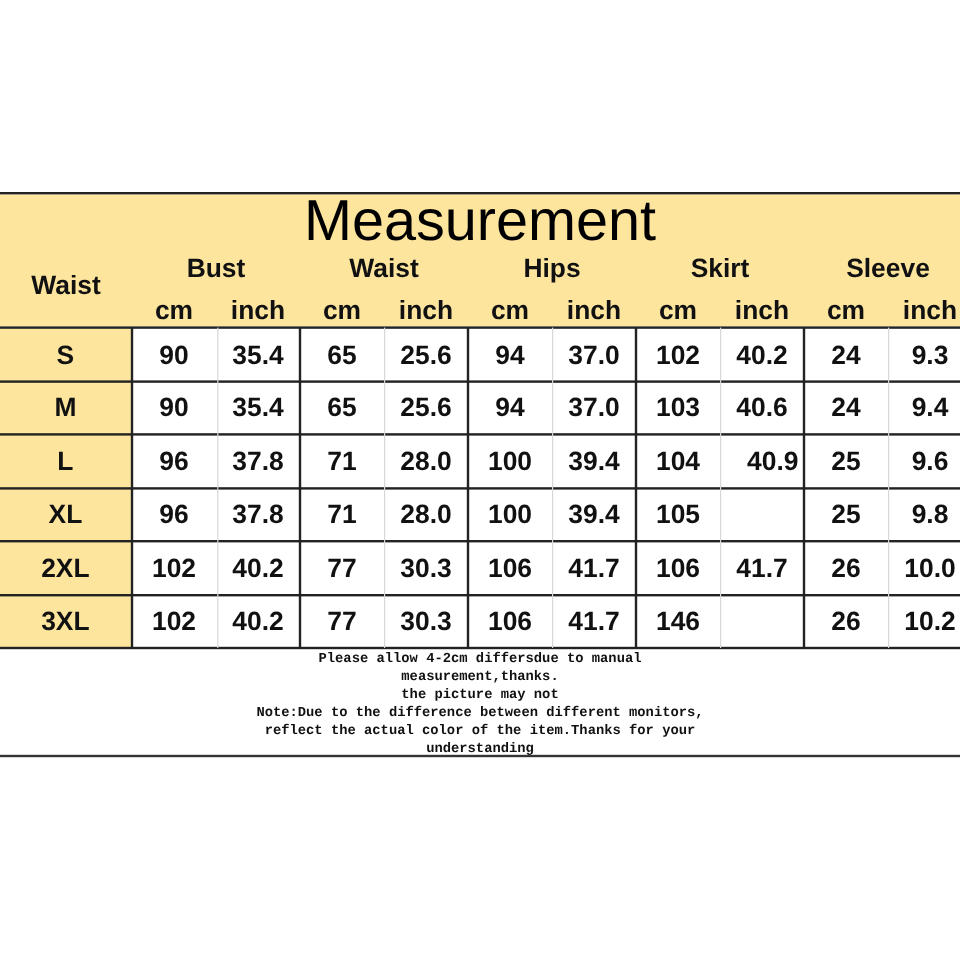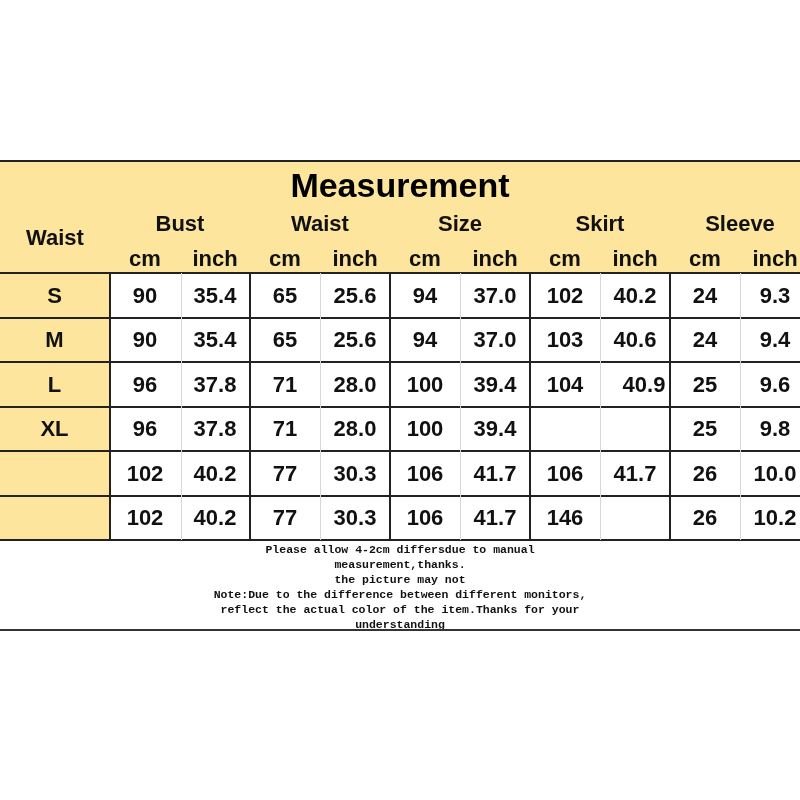--- a/index.html
+++ b/index.html
@@ -1,19 +1,19 @@
 <!DOCTYPE html>
 <html><head>
 <meta charset="utf-8">
 <style>
   html, body { margin:0; padding:0; }
   body { width:800px; height:800px; background:#ffffff; position:relative; overflow:hidden; font-family:"Liberation Sans", sans-serif; }
   .topline { position:absolute; left:0; top:160px; width:800px; height:2px; background:#222; }
   .header { position:absolute; left:0; top:162px; width:800px; height:110px; background:#fde59e; }
-  .title { position:absolute; left:0; top:162px; width:800px; text-align:center; font-weight:bold; font-size:34px; line-height:46px; color:#000; }
+  .title { position:absolute; left:0; top:162px; width:800px; text-align:center; font-weight:normal; font-size:48px; line-height:46px; color:#000; }
   .size-head { position:absolute; left:0; top:225px; width:110px; text-align:center; font-weight:bold; font-size:22px; color:#111; }
   .group-head { position:absolute; top:211px; width:140px; text-align:center; font-weight:bold; font-size:22px; color:#111; }
   .unit-head { position:absolute; top:246px; width:70px; text-align:center; font-weight:bold; font-size:22px; color:#111; }
   .hline { position:absolute; left:0; width:800px; height:2px; background:#222; }
   .vline { position:absolute; width:2px; background:#222; }
   .vline.thin { width:1px; background:#d8d8d8; }
   .size-col { position:absolute; left:0; width:109px; background:#fde59e; }
   .row { position:absolute; left:0; width:800px; height:44px; }
   .cell { position:absolute; top:0; height:44px; line-height:44px; text-align:center; font-weight:bold; font-size:22px; color:#111; }
   .note { position:absolute; left:150px; top:542px; width:500px; text-align:center; font-family:"Liberation Mono", monospace; font-weight:bold; font-size:11.5px; line-height:15px; color:#111; }
@@ -23,21 +23,21 @@
 <body>
 
 <div>
   <div class="header"></div>
   <div class="topline"></div>
   <div class="title">Measurement</div>
   <div class="size-head">Waist</div>
 
   <div class="group-head" style="left:110px">Bust</div>
   <div class="group-head" style="left:250px">Waist</div>
-  <div class="group-head" style="left:390px">Size</div>
+  <div class="group-head" style="left:390px">Hips</div>
   <div class="group-head" style="left:530px">Skirt</div>
   <div class="group-head" style="left:670px">Sleeve</div>
 
   <div class="unit-head" style="left:110px">cm</div>
   <div class="unit-head" style="left:180px">inch</div>
   <div class="unit-head" style="left:250px">cm</div>
   <div class="unit-head" style="left:320px">inch</div>
   <div class="unit-head" style="left:390px">cm</div>
   <div class="unit-head" style="left:460px">inch</div>
   <div class="unit-head" style="left:530px">cm</div>
@@ -87,36 +87,39 @@
     <div class="cell" style="left:740px;width:70px">9.6</div>
   </div>
   <div class="row" style="top:407px">
     <div class="cell" style="left:0;width:109px">XL</div>
     <div class="cell" style="left:110px;width:70px">96</div>
     <div class="cell" style="left:180px;width:70px">37.8</div>
     <div class="cell" style="left:250px;width:70px">71</div>
     <div class="cell" style="left:320px;width:70px">28.0</div>
     <div class="cell" style="left:390px;width:70px">100</div>
     <div class="cell" style="left:460px;width:70px">39.4</div>
+    <div class="cell" style="left:530px;width:70px">105</div>
     <div class="cell" style="left:670px;width:70px">25</div>
     <div class="cell" style="left:740px;width:70px">9.8</div>
   </div>
   <div class="row" style="top:452px">
+    <div class="cell" style="left:0;width:109px">2XL</div>
     <div class="cell" style="left:110px;width:70px">102</div>
     <div class="cell" style="left:180px;width:70px">40.2</div>
     <div class="cell" style="left:250px;width:70px">77</div>
     <div class="cell" style="left:320px;width:70px">30.3</div>
     <div class="cell" style="left:390px;width:70px">106</div>
     <div class="cell" style="left:460px;width:70px">41.7</div>
     <div class="cell" style="left:530px;width:70px">106</div>
     <div class="cell" style="left:600px;width:70px">41.7</div>
     <div class="cell" style="left:670px;width:70px">26</div>
     <div class="cell" style="left:740px;width:70px">10.0</div>
   </div>
   <div class="row" style="top:496px">
+    <div class="cell" style="left:0;width:109px">3XL</div>
     <div class="cell" style="left:110px;width:70px">102</div>
     <div class="cell" style="left:180px;width:70px">40.2</div>
     <div class="cell" style="left:250px;width:70px">77</div>
     <div class="cell" style="left:320px;width:70px">30.3</div>
     <div class="cell" style="left:390px;width:70px">106</div>
     <div class="cell" style="left:460px;width:70px">41.7</div>
     <div class="cell" style="left:530px;width:70px">146</div>
     <div class="cell" style="left:670px;width:70px">26</div>
     <div class="cell" style="left:740px;width:70px">10.2</div>
   </div>

